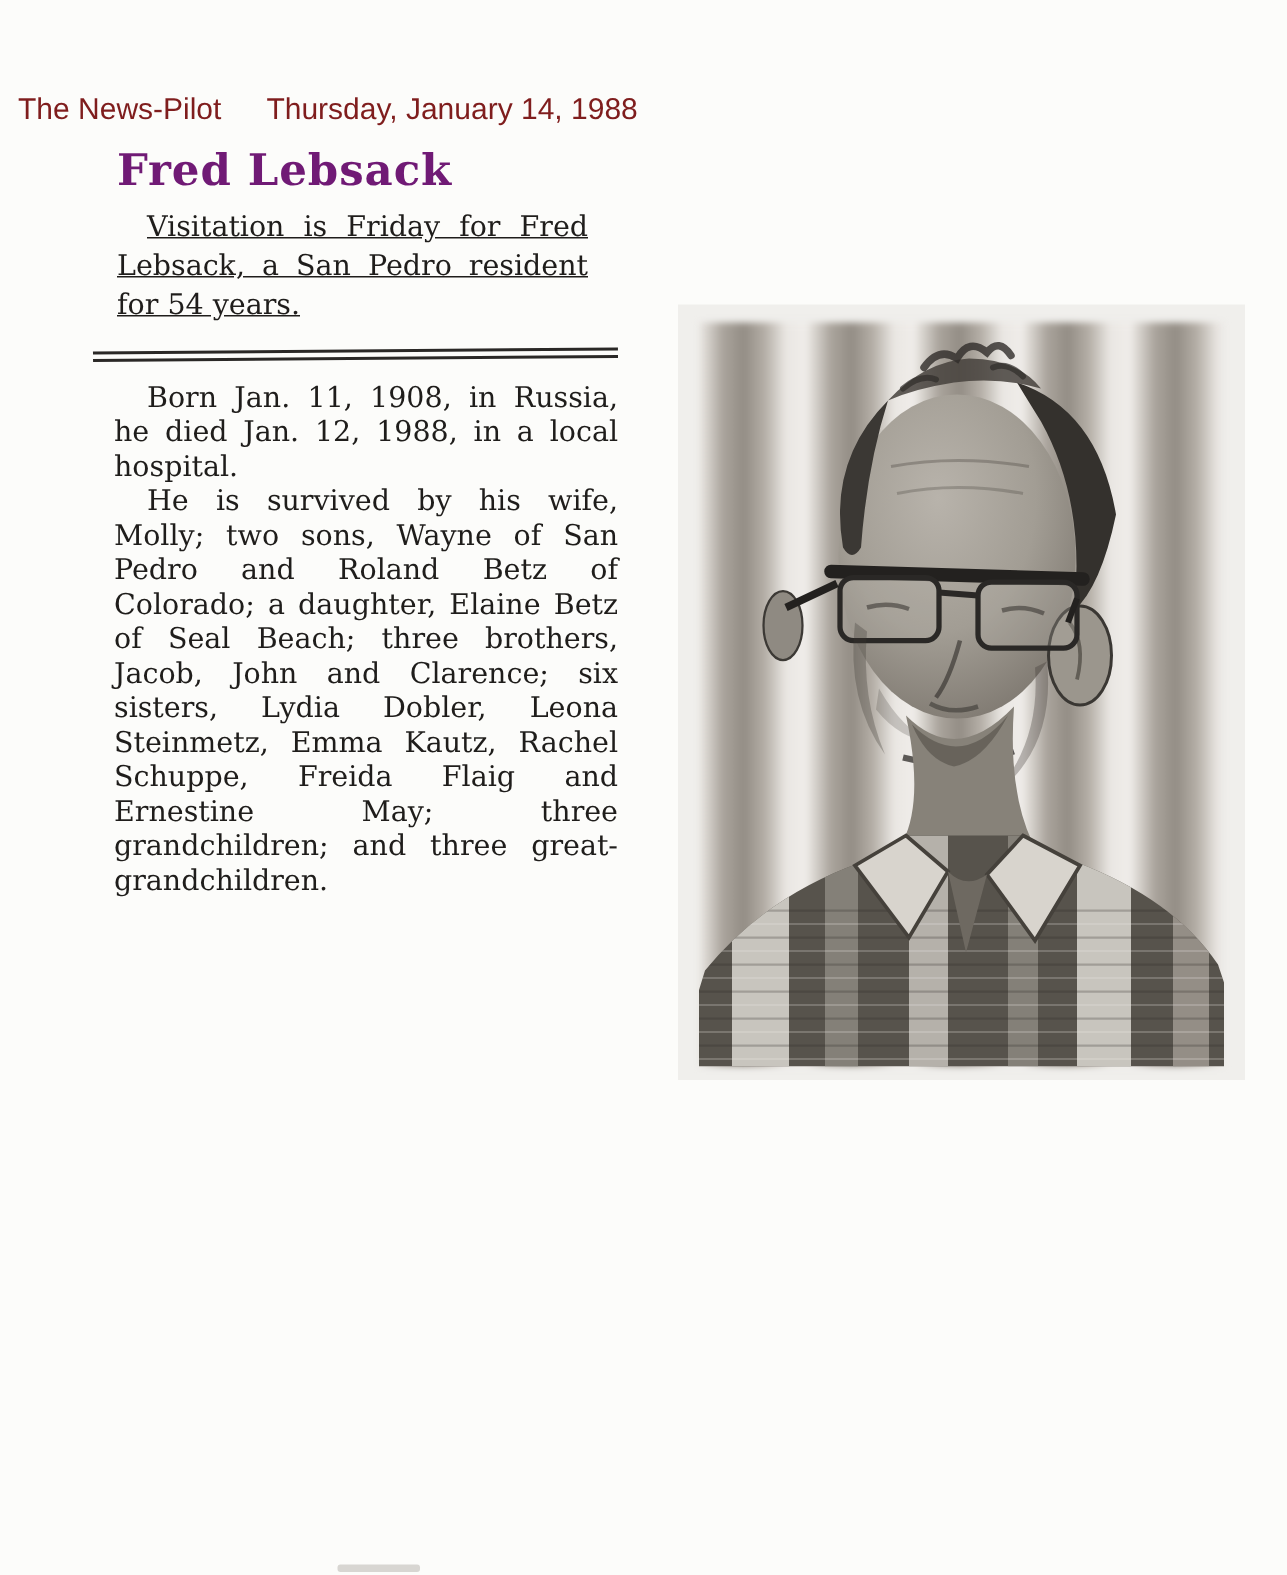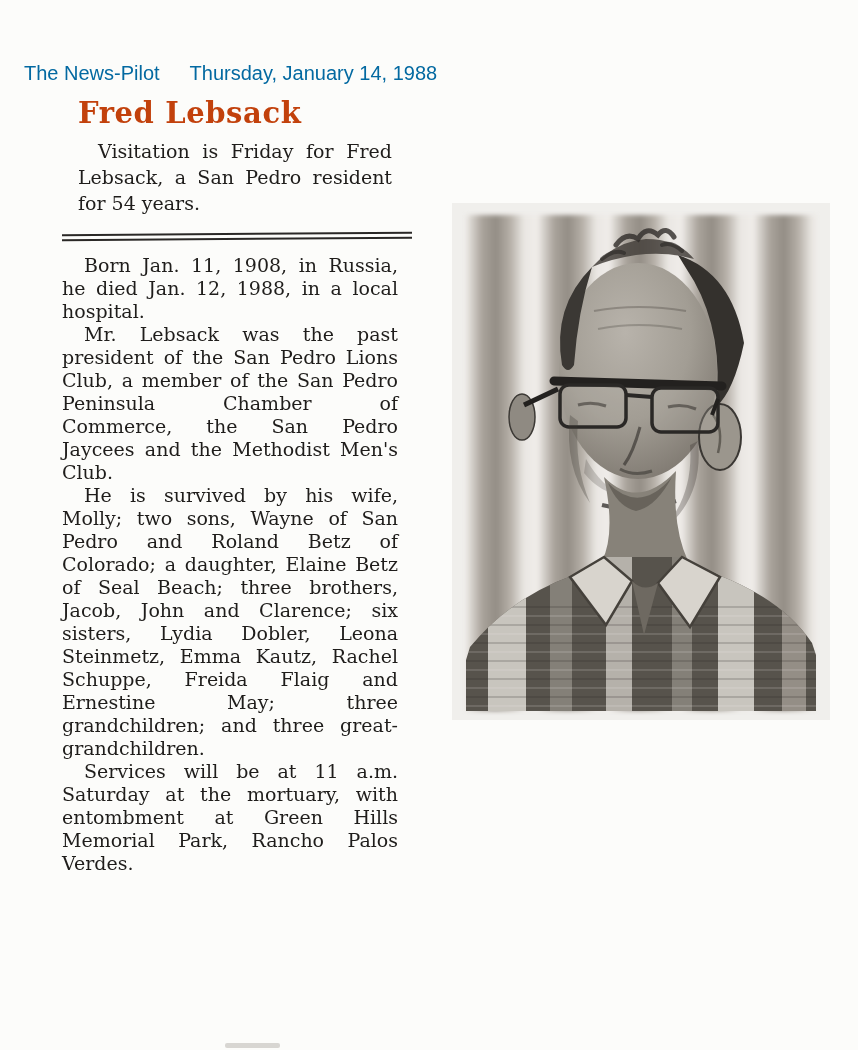--- a/index.html
+++ b/index.html
@@ -13,57 +13,57 @@
     overflow: hidden;
     color: #1f1d1b;
     font-family: "DejaVu Serif", serif;
   }
   .masthead {
     position: absolute;
     left: 12px;
     top: 62px;
     font-family: "Liberation Sans", sans-serif;
     font-size: 20px;
-    color: #0369a1;
+    color: #7f1d1d;
     white-space: nowrap;
-    margin-left: 12px;
   }
   .masthead .date { margin-left: 30px; }
   .headline {
     position: absolute;
     left: 78px;
     top: 96px;
     font-size: 29px;
     font-weight: bold;
     letter-spacing: 0.6px;
-    color: #c2410c;
+    color: #701a75;
   }
   .lede {
     position: absolute;
     left: 78px;
     top: 138px;
     width: 314px;
     font-size: 19px;
     line-height: 26px;
     text-align: justify;
     text-indent: 20px;
+    text-decoration: underline;
   }
   .divider {
     position: absolute;
     left: 62px;
     top: 233px;
     width: 350px;
     height: 7px;
     border-top: 2.5px solid #2a2826;
     border-bottom: 2px solid #2a2826;
     transform: rotate(-0.45deg);
   }
   .body-col {
     position: absolute;
-    left: 62px;
+    left: 76px;
     top: 254px;
     width: 336px;
     font-size: 19px;
     line-height: 23px;
     text-align: justify;
     word-spacing: 2.5px;
   }
   .body-col p { text-indent: 22px; }
   .scan-mark {
     position: absolute;
@@ -116,23 +116,21 @@
   </div>
 
   <h1 class="headline">Fred Lebsack</h1>
 
   <p class="lede">Visitation is Friday for Fred Lebsack, a San Pedro resident for 54 years.</p>
 
   <div class="divider"></div>
 
   <div class="body-col">
     <p>Born Jan. 11, 1908, in Russia, he died Jan. 12, 1988, in a local hospital.</p>
-    <p>Mr. Lebsack was the past president of the San Pedro Lions Club, a member of the San Pedro Peninsula Chamber of Commerce, the San Pedro Jaycees and the Methodist Men's Club.</p>
     <p>He is survived by his wife, Molly; two sons, Wayne of San Pedro and Roland Betz of Colorado; a daughter, Elaine Betz of Seal Beach; three brothers, Jacob, John and Clarence; six sisters, Lydia Dobler, Leona Steinmetz, Emma Kautz, Rachel Schuppe, Freida Flaig and Ernestine May; three grandchildren; and three great-grandchildren.</p>
-    <p>Services will be at 11 a.m. Saturday at the mortuary, with entombment at Green Hills Memorial Park, Rancho Palos Verdes.</p>
   </div>
 
   <div class="photo" role="img" aria-label="Black-and-white portrait of a balding man wearing dark browline glasses and a wide-striped open-collar shirt, in front of a vertically striped curtain">
     <div class="curtain"></div>
 
     <svg class="portrait-svg" viewBox="0 0 350 496" preserveAspectRatio="none">
       <defs>
         <radialGradient id="faceg" cx="42%" cy="32%" r="75%">
           <stop offset="0%" stop-color="#b8b3ab"></stop>
           <stop offset="55%" stop-color="#a29d94"></stop>

